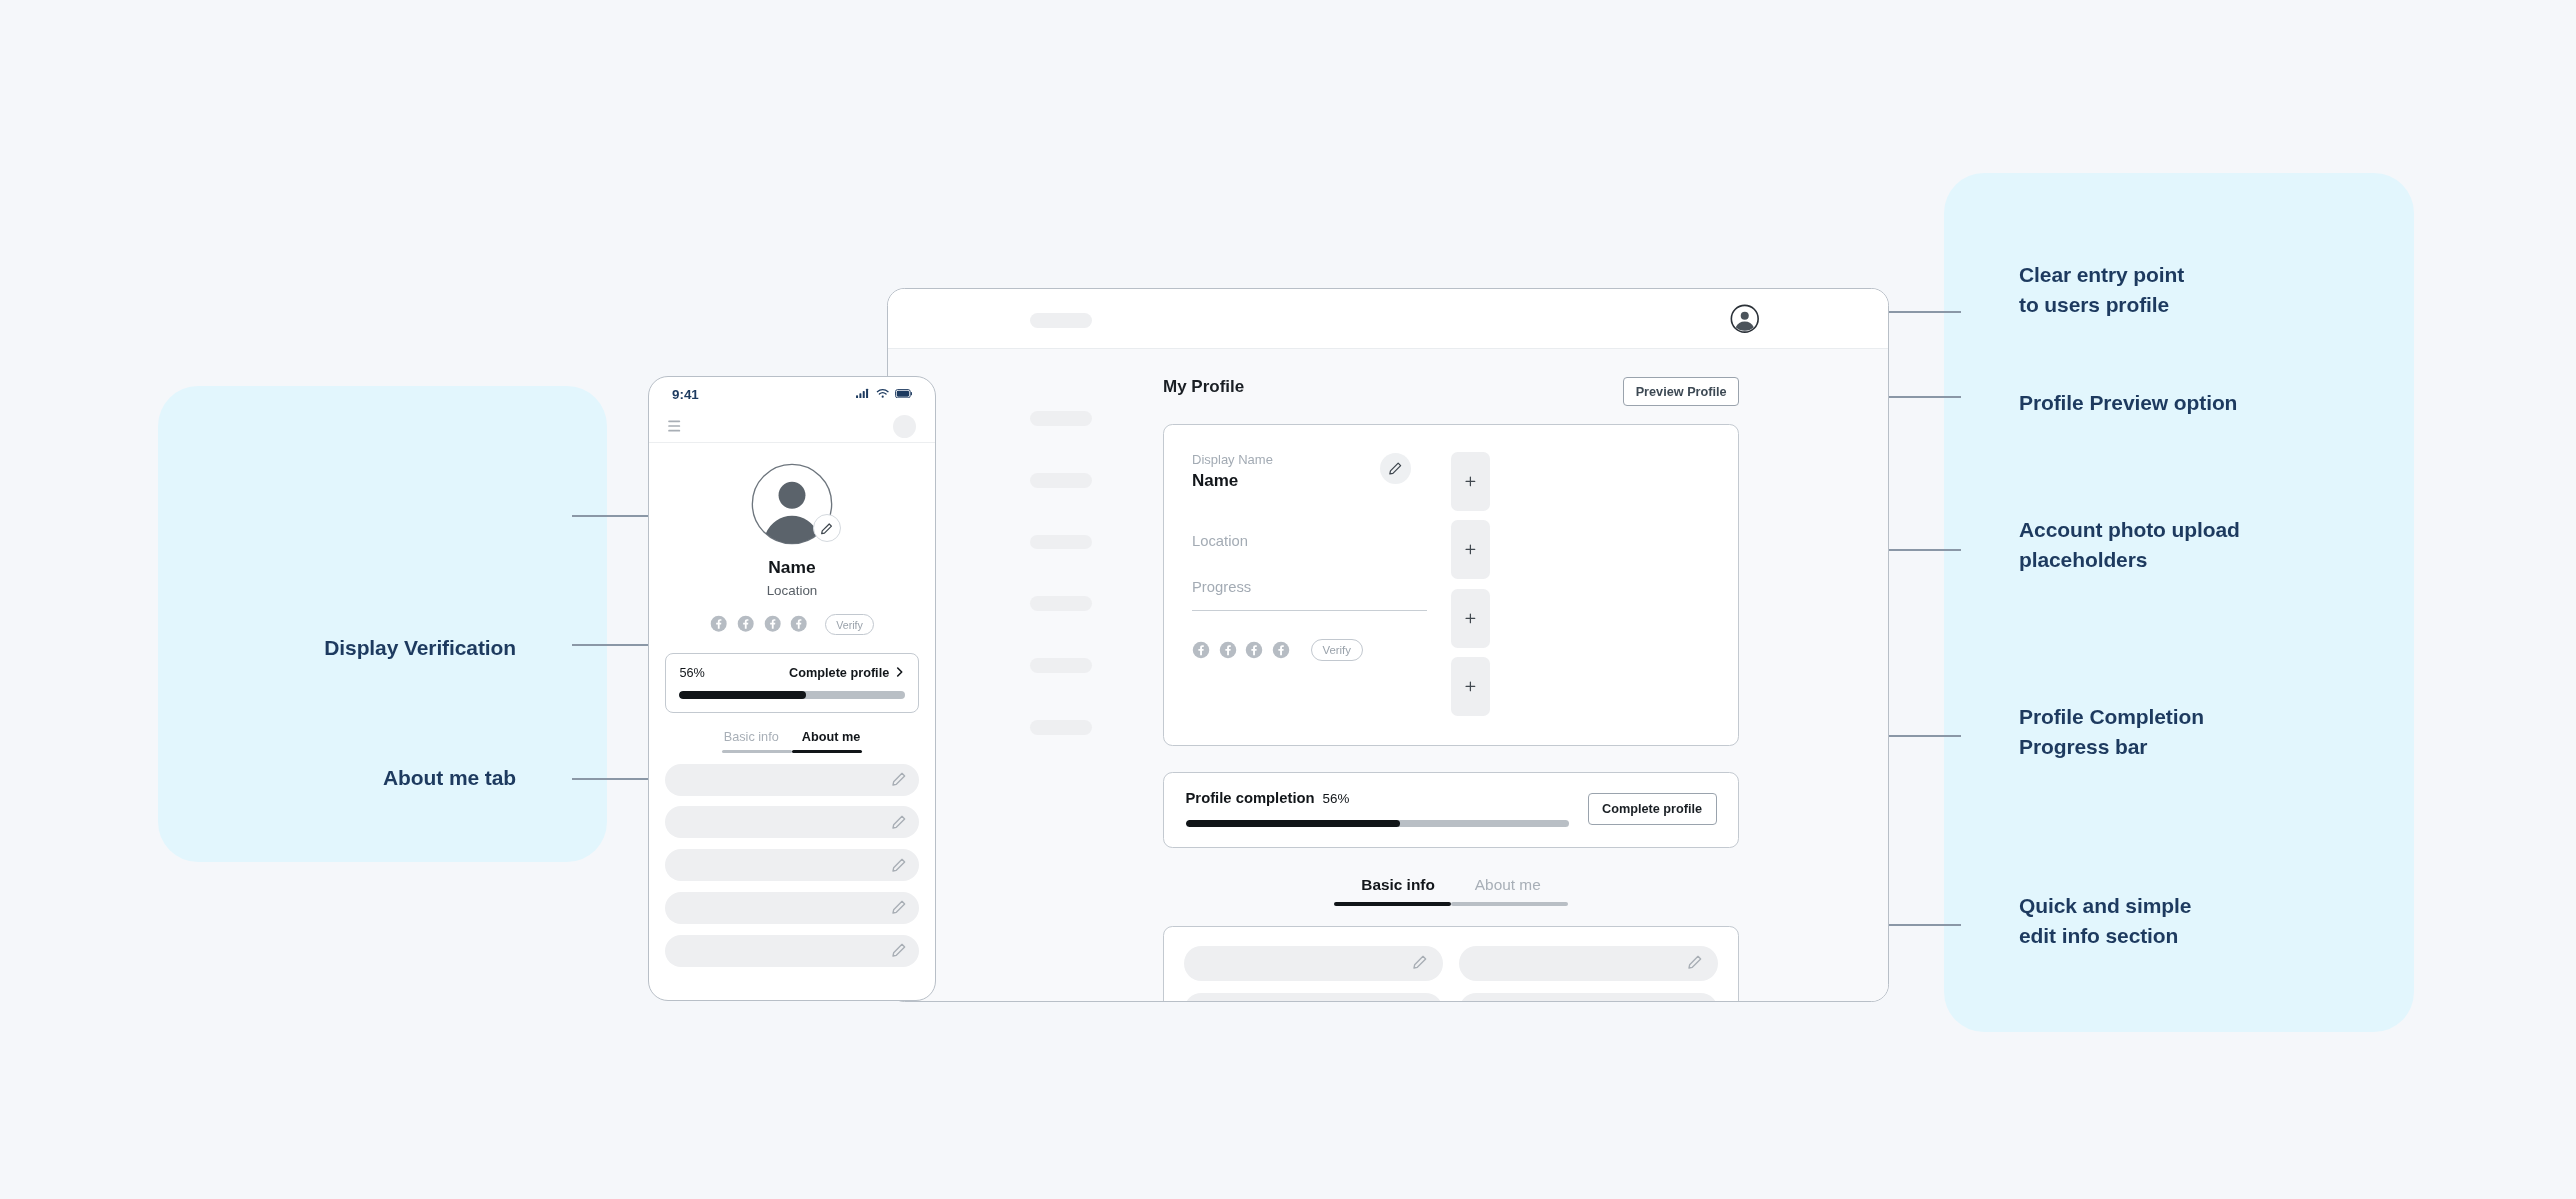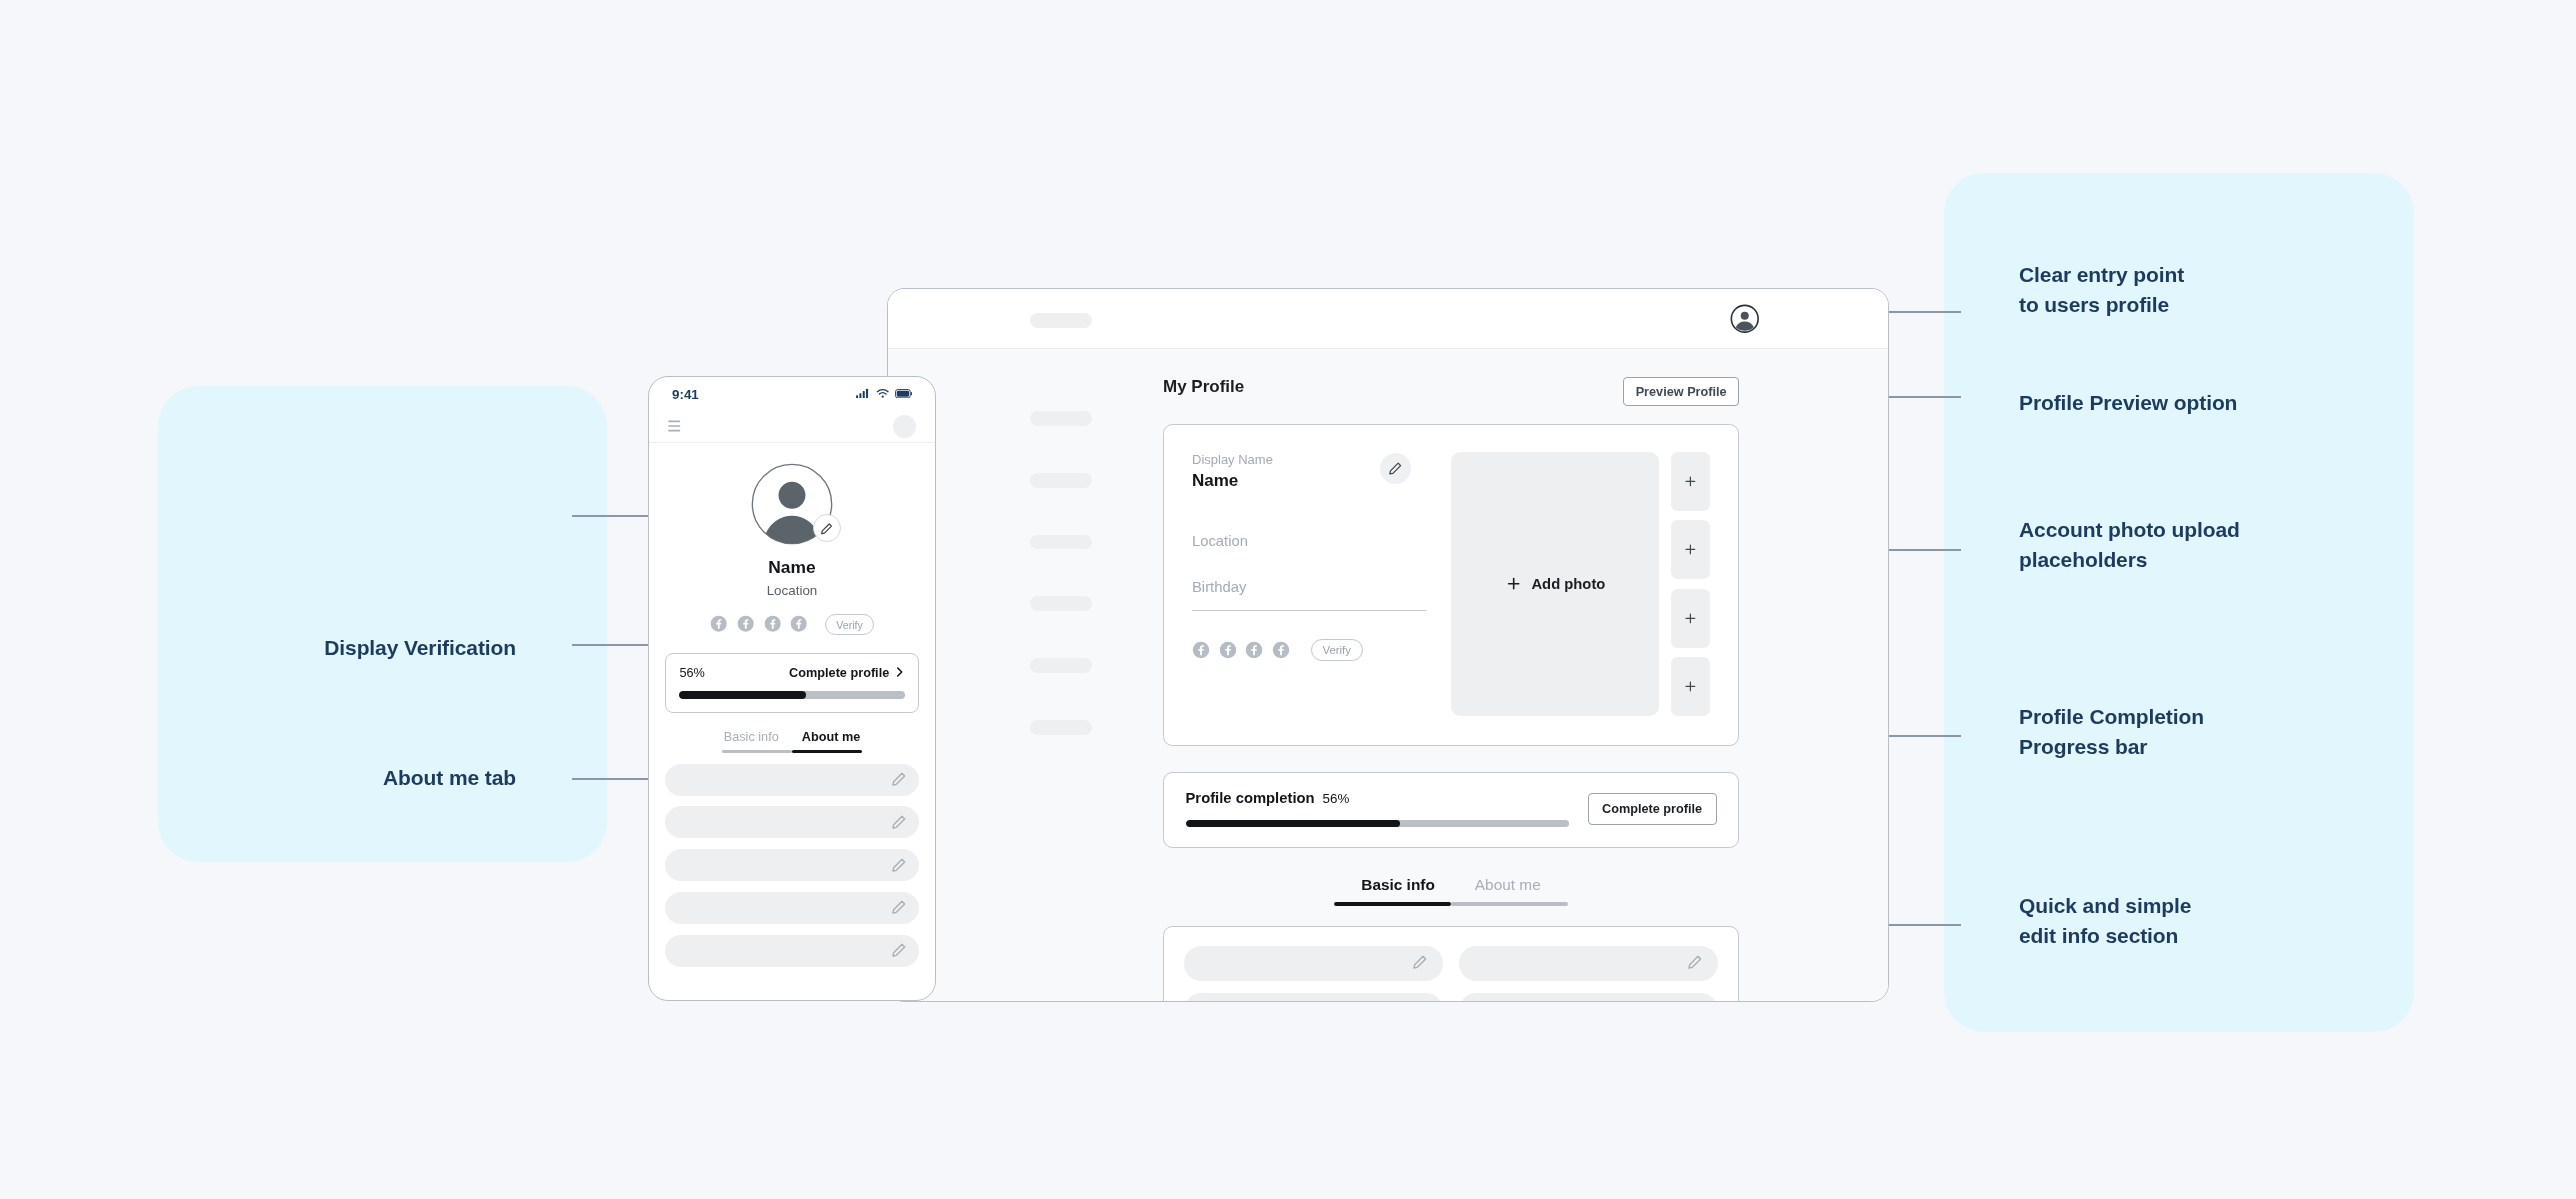--- a/index.html
+++ b/index.html
@@ -312,21 +312,21 @@
               <span class="pencil">
                 <svg width="14.8" height="14.8" viewBox="0 0 24 24" fill="none" stroke="#3d454d" stroke-width="2" stroke-linecap="round" stroke-linejoin="round">
                   <path d="M16.5 3.5l4 4L8 20l-5 1 1-5z"></path>
                 </svg>
               </span>
             </div>
 
             <div class="field-gap-a"></div>
             <div class="f-ph">Location</div>
             <div class="field-gap-b"></div>
-            <div class="f-ph">Birthday</div>
+            <div class="f-ph">Progress</div>
             <div class="underline"></div>
 
             <div class="social-row">
               <span class="fb-icon">
                 <svg width="18" height="18" viewBox="0 0 24 24">
                     <circle cx="12" cy="12" r="11" fill="#b6bcc3"></circle>
                     <path d="M13.3 19v-6h2l.3-2.4h-2.3V9.1c0-.7.2-1.2 1.2-1.2h1.2V5.8c-.2 0-1-.1-1.8-.1-1.8 0-3.1 1.1-3.1 3.2v1.7H8.5V13h2.3v6z" fill="#fff"></path>
                   </svg>
               </span>
               <span class="fb-icon">
@@ -345,29 +345,20 @@
                 <svg width="18" height="18" viewBox="0 0 24 24">
                     <circle cx="12" cy="12" r="11" fill="#b6bcc3"></circle>
                     <path d="M13.3 19v-6h2l.3-2.4h-2.3V9.1c0-.7.2-1.2 1.2-1.2h1.2V5.8c-.2 0-1-.1-1.8-.1-1.8 0-3.1 1.1-3.1 3.2v1.7H8.5V13h2.3v6z" fill="#fff"></path>
                   </svg>
               </span>
               <span id="verify-pill">Verify</span>
             </div>
           </div>
 
           <div id="photo-area">
-            <div id="add-photo-main">
-              <span class="plus">
-                <svg width="17.4" height="17.4" viewBox="0 0 24 24" stroke="#1a1f24" stroke-width="2.2" stroke-linecap="round">
-                    <line x1="12" y1="5" x2="12" y2="19"></line>
-                    <line x1="5" y1="12" x2="19" y2="12"></line>
-                  </svg>
-              </span>
-              <span>Add photo</span>
-            </div>
             <div id="photo-slots">
               <div class="photo-slot">
                 <span class="plus">
                     <svg width="14.8" height="14.8" viewBox="0 0 24 24" stroke="#41484f" stroke-width="2" stroke-linecap="round">
                       <line x1="12" y1="5" x2="12" y2="19"></line>
                       <line x1="5" y1="12" x2="19" y2="12"></line>
                     </svg>
                   </span>
               </div>
               <div class="photo-slot">

